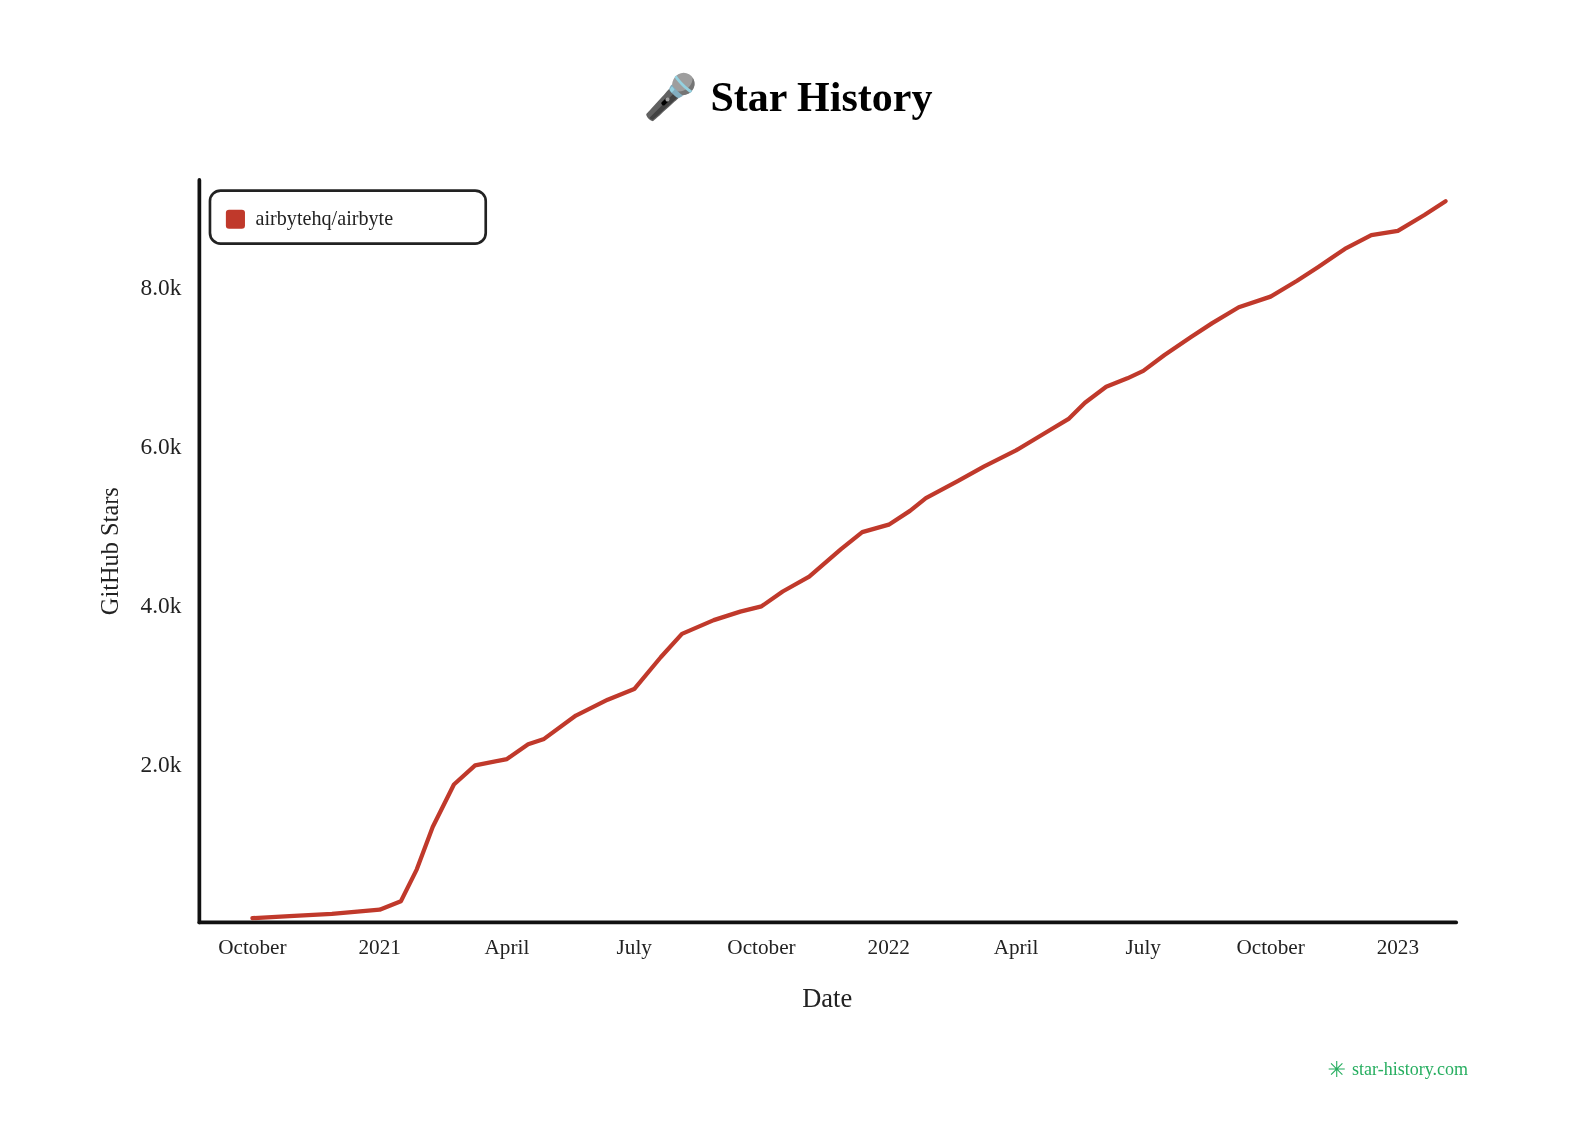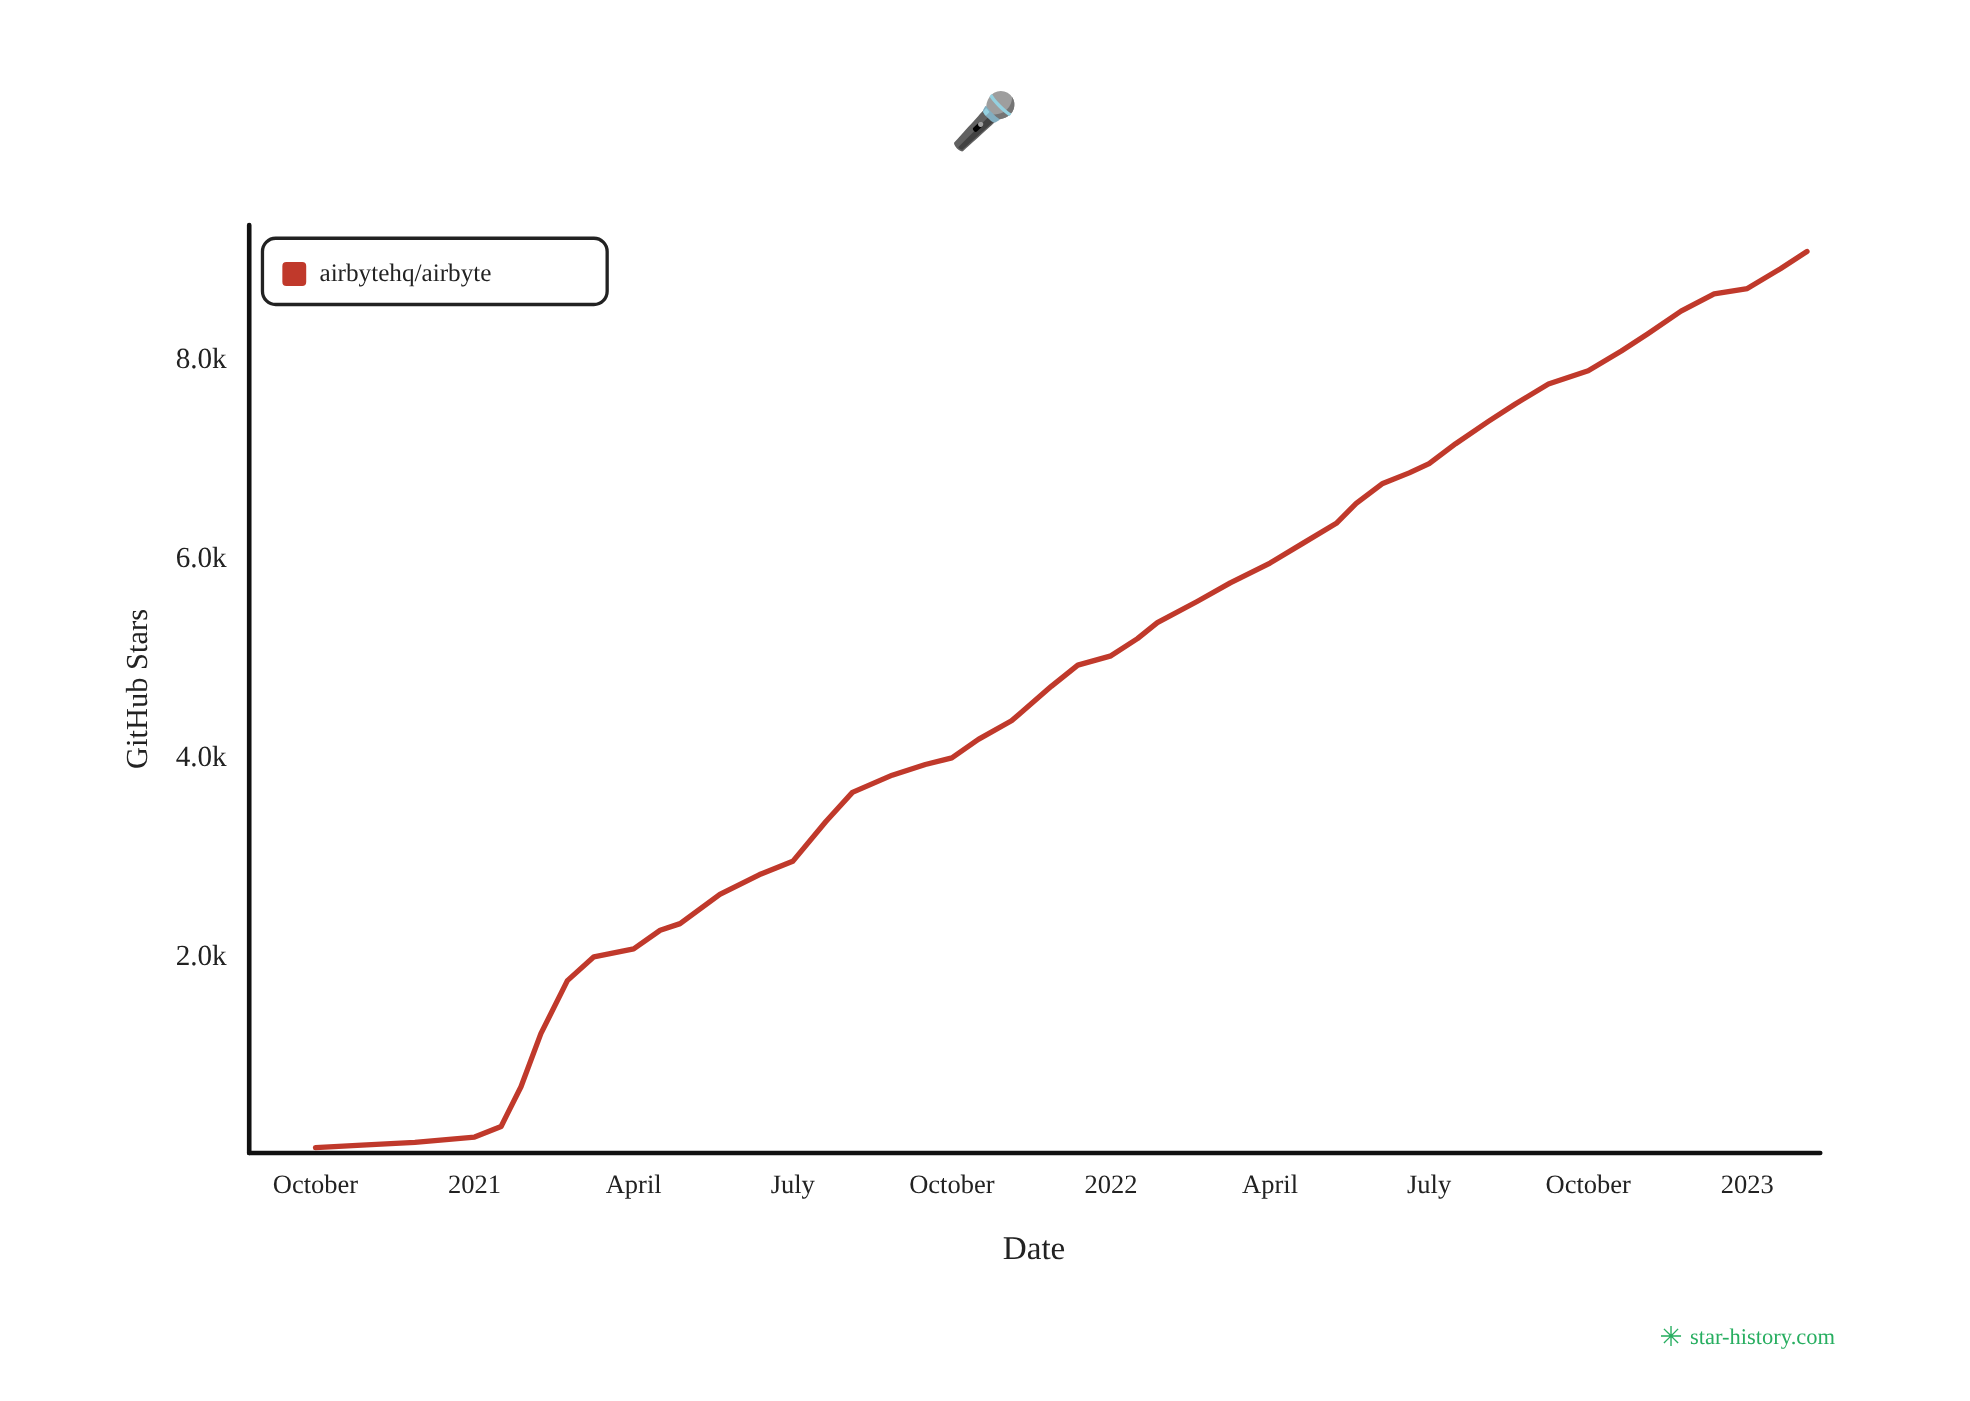--- a/index.html
+++ b/index.html
@@ -59,20 +59,21 @@
       width: 100%;
       height: 100%;
     }
   </style>
 </head>
 <body>
 
 <div class="chart-container">
   <div class="chart-title">
     <span class="chart-title-icon">🎤</span>
+    <span>Star History</span>
   </div>
 
   <div class="chart-area">
 
     <svg class="main-chart" viewBox="0 0 1320 820" xmlns="http://www.w3.org/2000/svg">
 
       <line x1="105" y1="30" x2="105" y2="730" stroke="#111" stroke-width="3.5" stroke-linecap="round"></line>
 
       <line x1="105" y1="730" x2="1290" y2="730" stroke="#111" stroke-width="3.5" stroke-linecap="round"></line>
 

